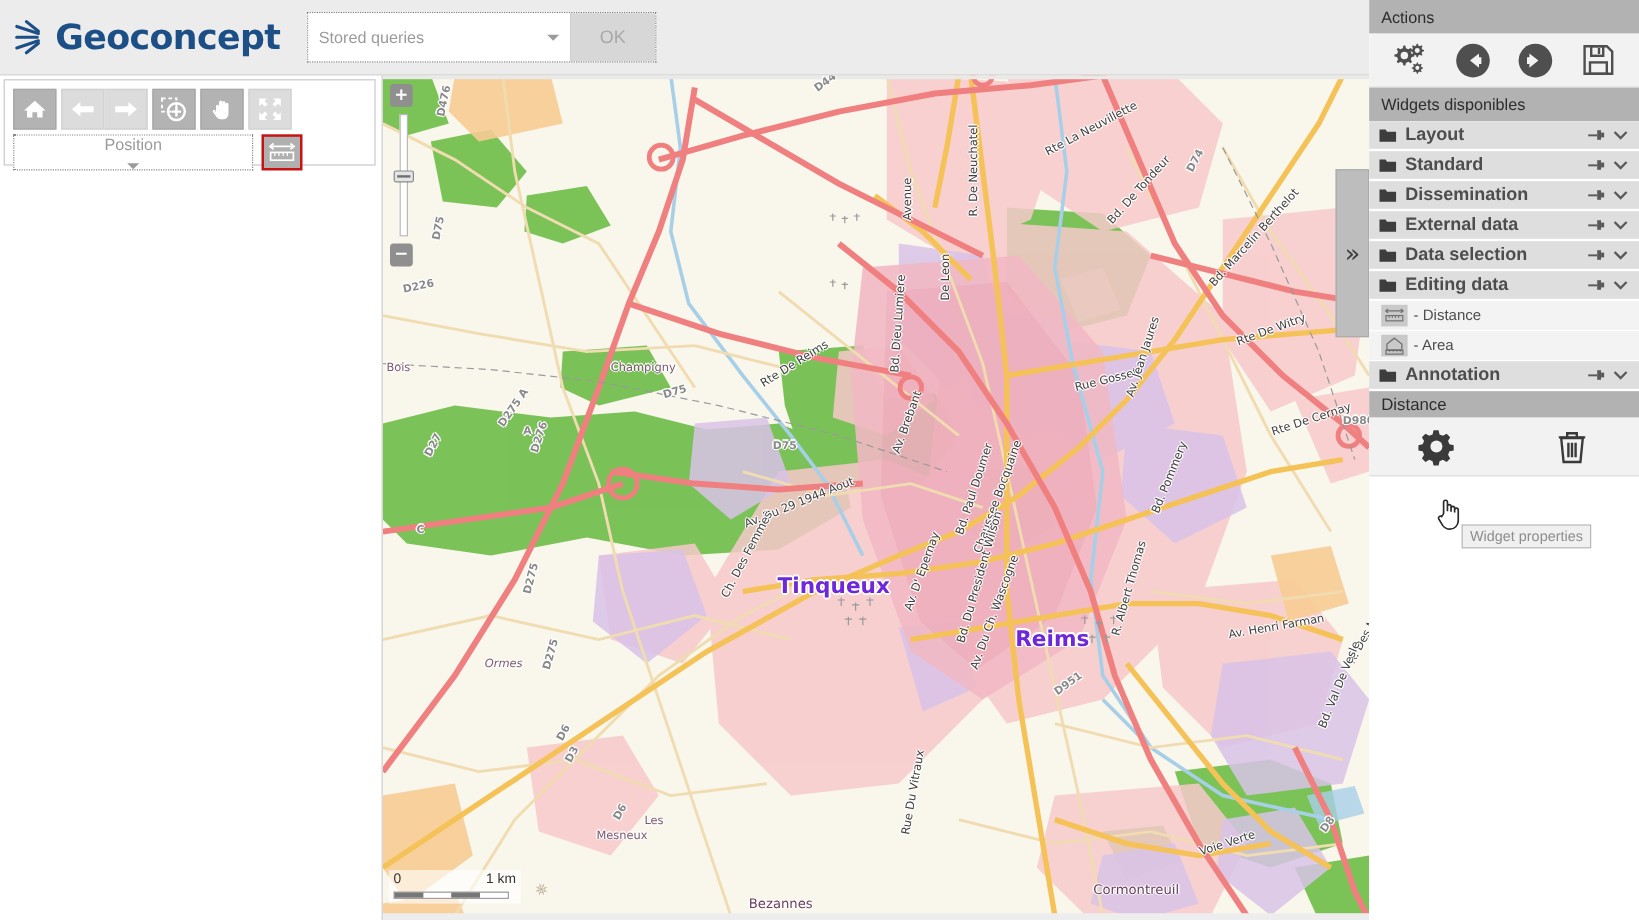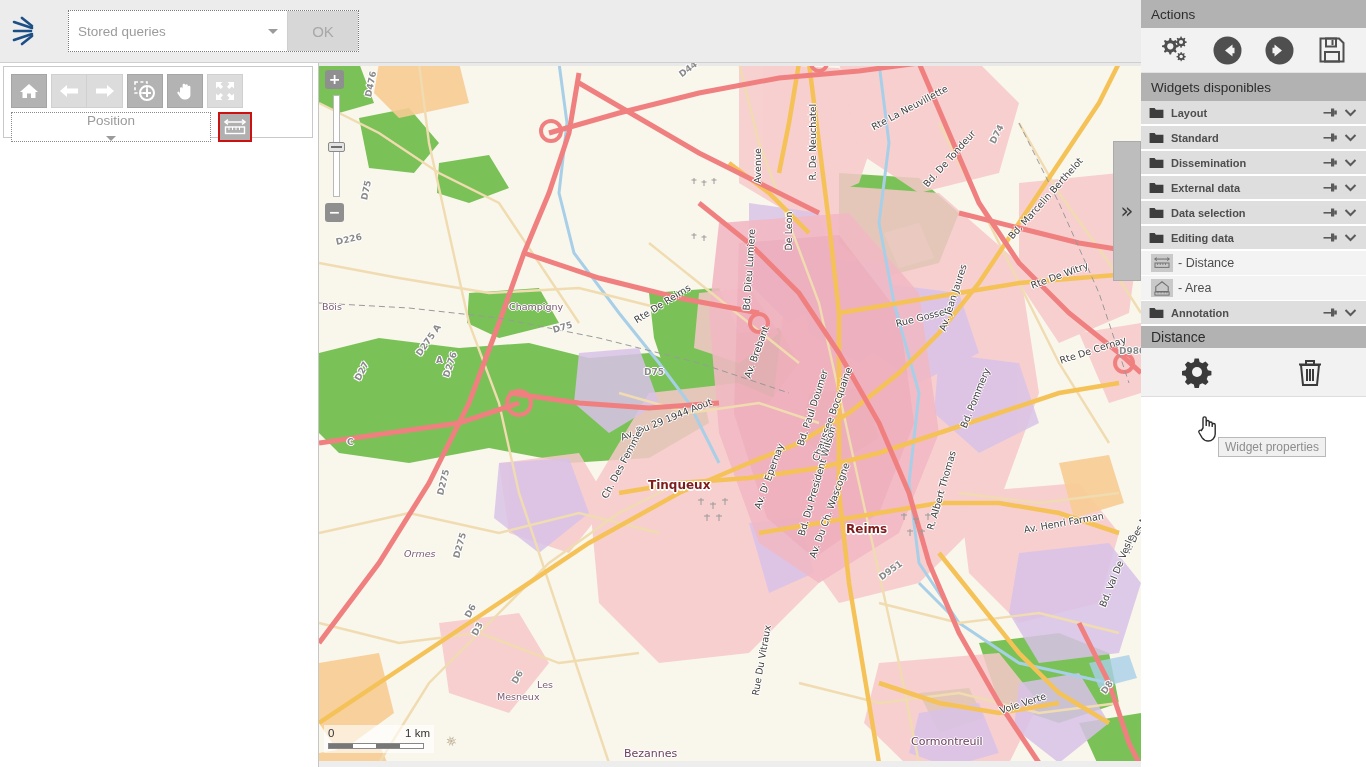--- a/index.html
+++ b/index.html
@@ -108,21 +108,21 @@
   .sb-ticks i:nth-child(odd){background:#777;}
   .sb-ticks i:nth-child(even){background:#fff;}
   .sb-logo{position:absolute;right:-22px;bottom:4px;font-size:13px;color:#b9a98e;transform:rotate(-20deg);}
 
   
   .mlabel{
     position:absolute;white-space:nowrap;pointer-events:none;
     font-family:"DejaVu Sans", sans-serif;
   }
   .city{
-    font-size:12px;font-weight:bold;color:#7f1d1d;
+    font-size:18px;font-weight:bold;color:#6d28d9;
     text-shadow:1.5px 0 #fff,-1.5px 0 #fff,0 1.5px #fff,0 -1.5px #fff,1px 1px #fff,-1px -1px #fff,1px -1px #fff,-1px 1px #fff;
   }
   .town{
     font-size:11px;color:#6b3f5e;
     text-shadow:1.2px 0 #fff,-1.2px 0 #fff,0 1.2px #fff,0 -1.2px #fff;
   }
   .hamlet{
     font-size:9.5px;color:#7a5a72;
     text-shadow:1.2px 0 #fff,-1.2px 0 #fff,0 1.2px #fff,0 -1.2px #fff;
   }
@@ -156,21 +156,21 @@
     height:44px;background:#f2f2f2;display:flex;align-items:center;
     justify-content:space-around;padding:0 8px;border-bottom:1px solid #e2e2e2;
   }
   .act-icon{width:38px;height:36px;display:flex;align-items:center;justify-content:center;color:#4f4f4f;}
   .widget-list{background:#fff;}
   .wrow{
     height:25px;background:#dedede;border-bottom:2px solid #ffffff;
     display:flex;align-items:center;padding:0 6px 0 8px;box-sizing:border-box;
   }
   .wrow .folder{width:15px;height:12px;margin-right:7px;flex:0 0 auto;}
-  .wrow .wlabel{flex:1;font-size:11px;font-weight:bold;color:#4d4d4d;}
+  .wrow .wlabel{flex:1;font-size:15px;font-weight:bold;color:#4d4d4d;}
   .wrow .pin{width:20px;display:flex;justify-content:center;color:#5a5a5a;}
   .wrow .chev{width:20px;display:flex;justify-content:center;color:#5a5a5a;font-size:11px;}
   .srow{
     height:25px;background:#f3f3f3;border-bottom:1px solid #ffffff;
     display:flex;align-items:center;padding-left:10px;box-sizing:border-box;
   }
   .srow .sicon{width:22px;height:18px;background:#c9c9c9;margin-right:5px;display:flex;align-items:center;justify-content:center;}
   .srow .slabel{font-size:12.5px;color:#4d4d4d;}
   .dist-head{
     height:22px;background:#b2b2b2;color:#2d2d2d;font-size:14px;
@@ -197,20 +197,21 @@
     <div class="logo">
       <svg width="36" height="34" viewBox="0 0 36 34">
         <g stroke="#1b4f86" stroke-width="2.6" fill="none" stroke-linecap="round">
           <line x1="4" y1="8" x2="22" y2="14"></line>
           <line x1="4" y1="17" x2="21" y2="17"></line>
           <line x1="4" y1="26" x2="22" y2="20"></line>
           <line x1="12" y1="4" x2="22" y2="12"></line>
           <line x1="12" y1="30" x2="22" y2="22"></line>
         </g>
       </svg>
+      <span class="logo-text">Geoconcept</span>
     </div>
     <div class="query-box">
       <div class="query-select">
         <span>Stored queries</span>
         <span class="caret-down"></span>
       </div>
       <div class="ok-btn">OK</div>
     </div>
   </div>
 

